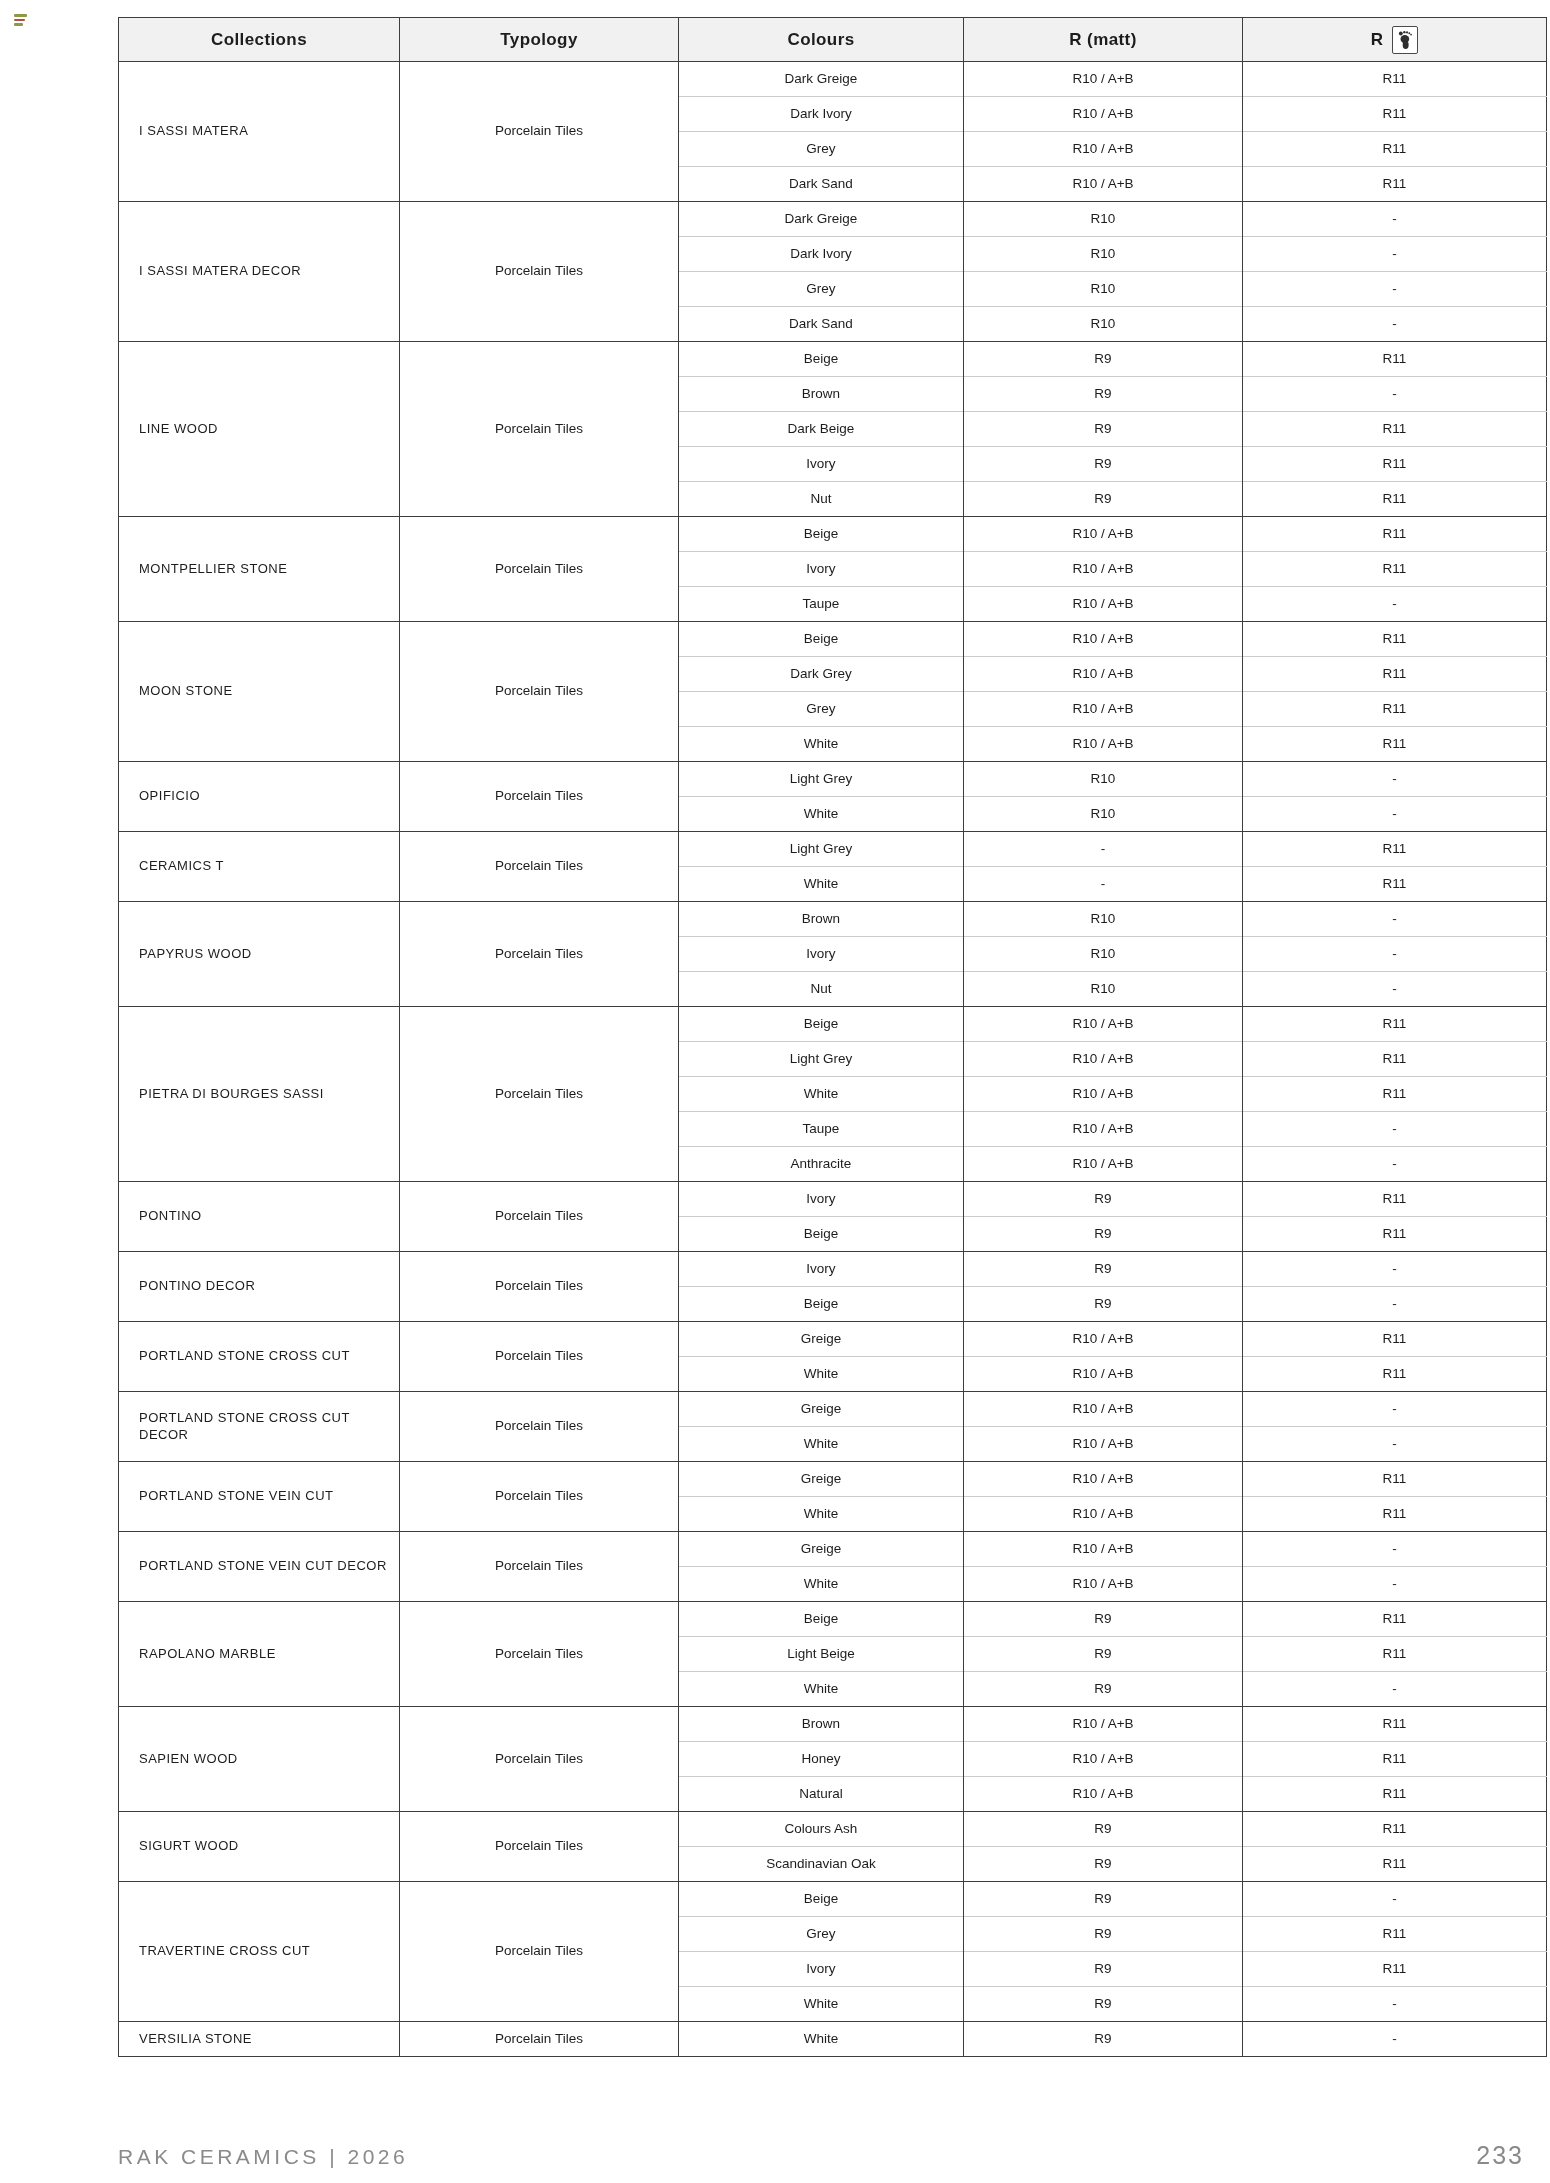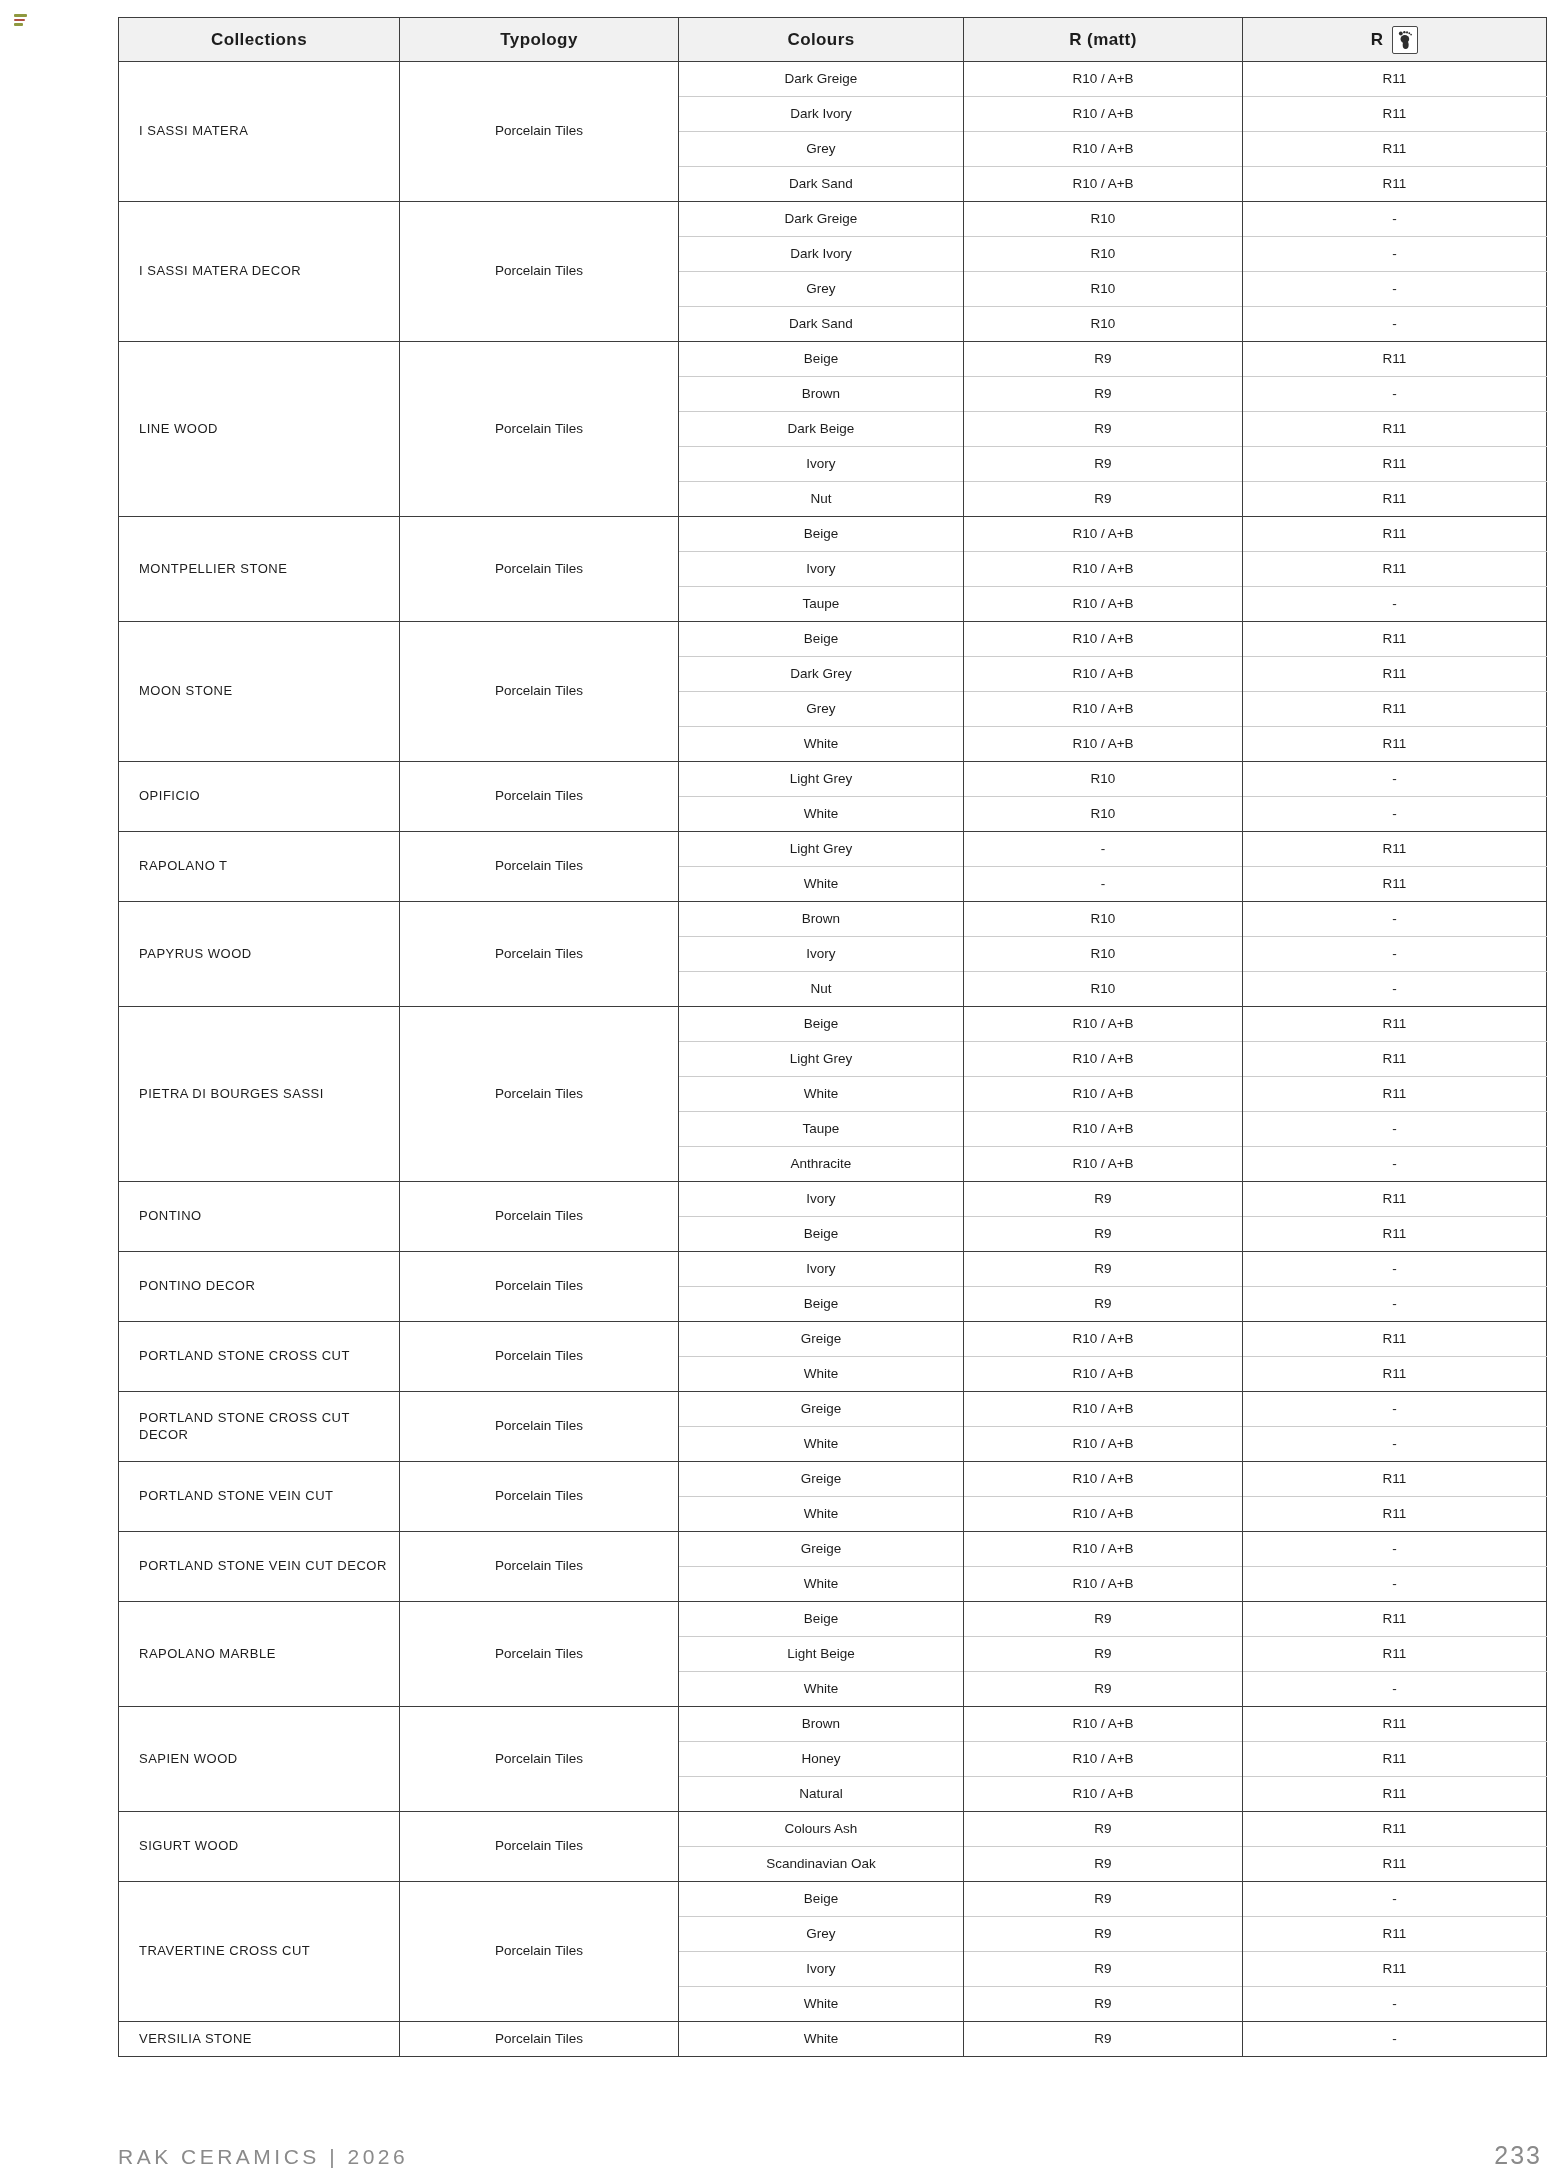--- a/index.html
+++ b/index.html
@@ -86,21 +86,21 @@
   .foot-box{
     display:inline-flex;align-items:center;justify-content:center;
     width:26px;height:28px;
     border:1.5px solid #4a4a4a;
     border-radius:2px;
     background:#fff;
   }
   .foot-box svg{display:block;}
 
   .footer{
-    position:absolute;left:118px;right:8px;top:2141px;
+    position:absolute;left:118px;right:26px;top:2141px;
     display:flex;justify-content:space-between;align-items:baseline;text-align:center;
   }
   .footer .brand{
     font-size:21px;letter-spacing:3.5px;color:var(--muted);
   }
   .footer .pagenum{
     font-size:25px;letter-spacing:2px;color:var(--muted);
   }
 </style>
 </head>
@@ -270,21 +270,21 @@
           <td class="cell-colour">Light Grey</td>
           <td class="cell-r_matt">R10</td>
           <td class="cell-r_structured">-</td>
         </tr>
         <tr>
           <td class="cell-colour">White</td>
           <td class="cell-r_matt">R10</td>
           <td class="cell-r_structured">-</td>
         </tr>
         <tr class="group-start">
-          <td class="cell-collection" rowspan="2">RAPOLANO T</td>
+          <td class="cell-collection" rowspan="2">CERAMICS T</td>
           <td class="cell-typology" rowspan="2">Porcelain Tiles</td>
           <td class="cell-colour">Light Grey</td>
           <td class="cell-r_matt">-</td>
           <td class="cell-r_structured">R11</td>
         </tr>
         <tr>
           <td class="cell-colour">White</td>
           <td class="cell-r_matt">-</td>
           <td class="cell-r_structured">R11</td>
         </tr>

